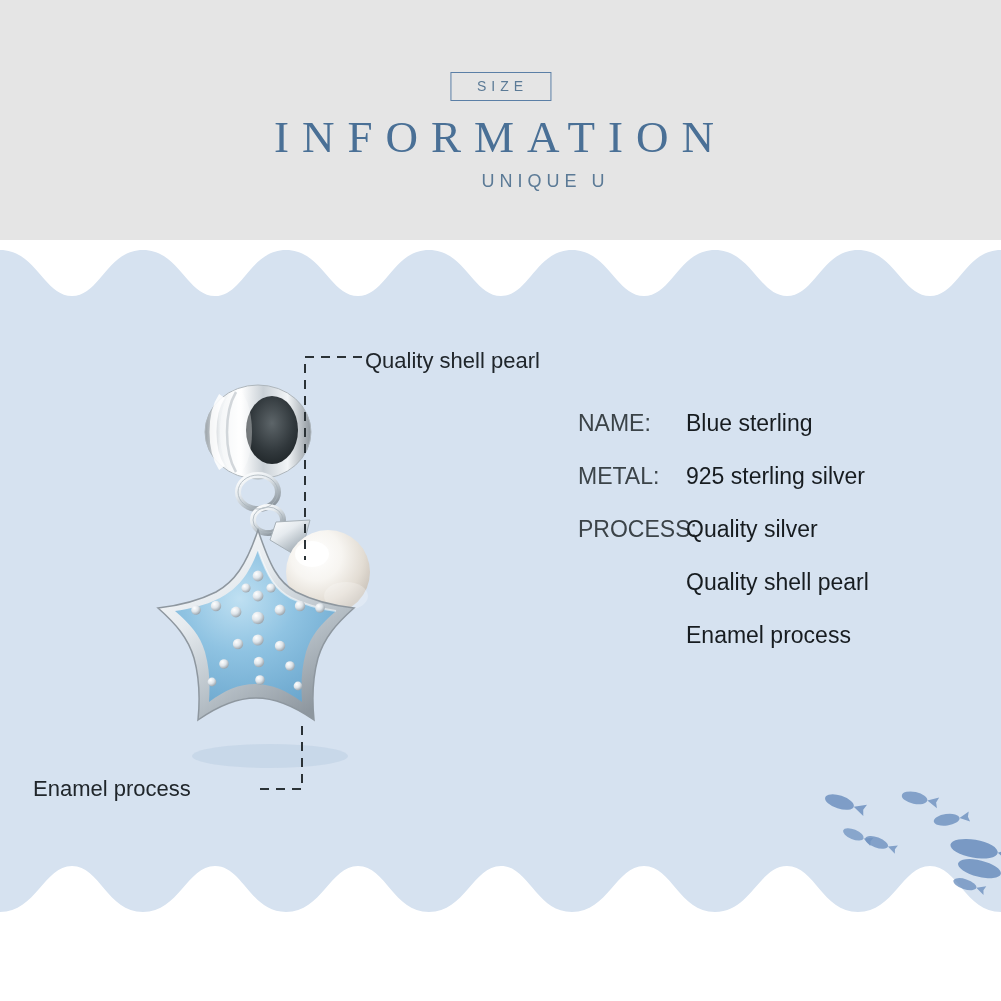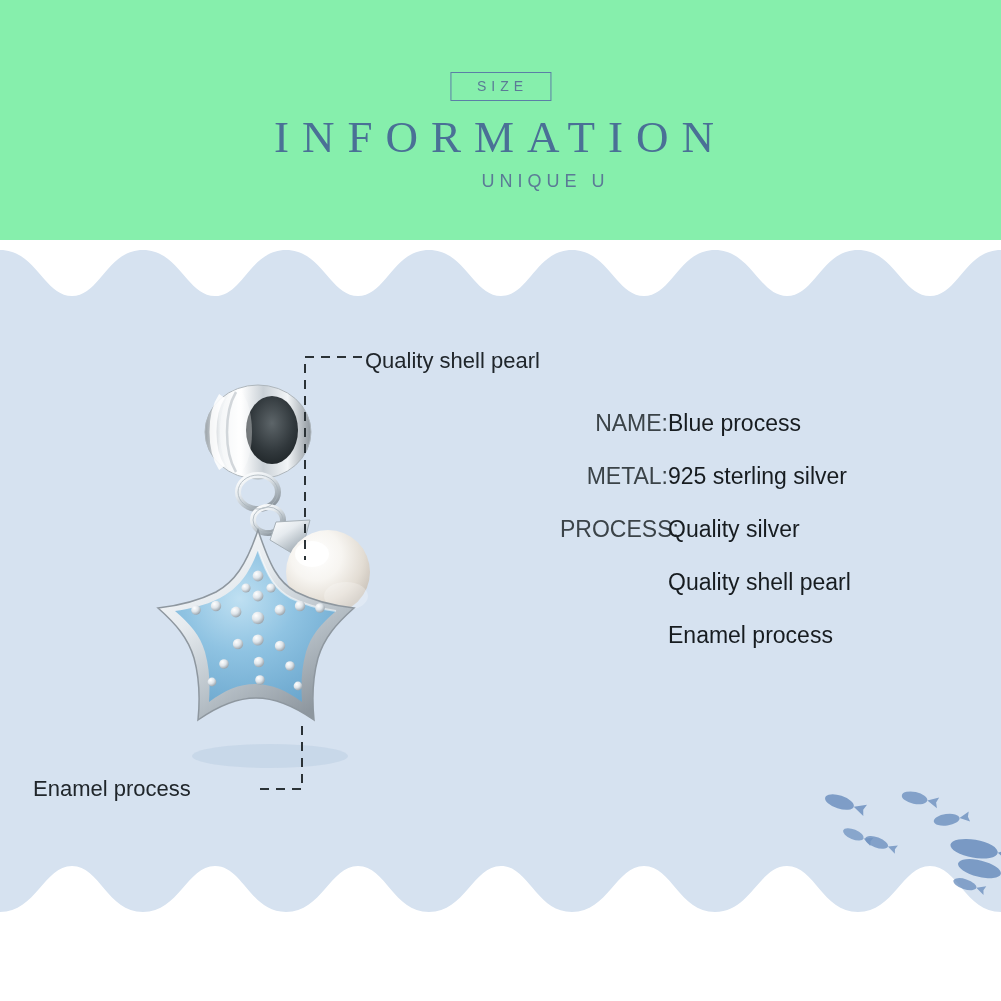--- a/index.html
+++ b/index.html
@@ -6,21 +6,21 @@
   html,body { background:#fff; }
   body {
     width:1001px; height:1001px;
     font-family:"Liberation Sans", sans-serif;
     position:relative; overflow:hidden;
   }
 
   
   #header {
     position:absolute; left:0; top:0; width:1001px; height:240px;
-    background:#86efac;
+    background:#e5e5e5;
   }
   #size-badge {
     position:absolute; left:50%; top:72px; transform:translateX(-50%);
     border:1px solid #5b7fa6;
     padding:6px 22px 7px 26px;
     font-size:14px; letter-spacing:5px; color:#5b7a96;
     line-height:1;
   }
   #info-title {
     position:absolute; left:0; top:115px; width:1001px;
@@ -67,21 +67,21 @@
     white-space:nowrap; line-height:1;
   }
   #callout-pearl-label { left:365px; top:350px; }
   #callout-enamel-label { left:33px; top:778px; }
   .leader { position:absolute; pointer-events:none; }
   #leader-pearl { left:300px; top:352px; width:65px; height:212px; }
   #leader-enamel { left:258px; top:722px; width:62px; height:72px; }
 
   
   #spec {
-    position:absolute; left:560px; top:412px; width:420px;text-align:right;
+    position:absolute; left:578px; top:412px; width:420px;
   }
   .spec-row { display:flex; align-items:baseline; height:53px; }
   .spec-label {
     width:108px; flex:none;
     font-size:23px; color:#3b4348; line-height:1; font-weight:400;
   }
   .spec-value {
     font-size:23px; color:#171c20; line-height:1; font-weight:400;
     white-space:nowrap;
   }
@@ -292,21 +292,21 @@
 <div class="callout-label" id="callout-enamel-label">Enamel process</div>
 <div class="leader" id="leader-enamel">
   <svg viewBox="0 0 62 72" aria-hidden="true">
     <path d="M2,67 L44,67 L44,3" fill="none" stroke="#2b3236" stroke-width="2" stroke-dasharray="9 7"></path>
   </svg>
 </div>
 
 <div id="spec">
   <div class="spec-row">
     <div class="spec-label">NAME:</div>
-    <div class="spec-value">Blue process</div>
+    <div class="spec-value">Blue sterling</div>
   </div>
   <div class="spec-row">
     <div class="spec-label">METAL:</div>
     <div class="spec-value">925 sterling silver</div>
   </div>
   <div class="spec-row">
     <div class="spec-label">PROCESS:</div>
     <div class="spec-value">Quality silver</div>
   </div>
   <div class="spec-row cont">

